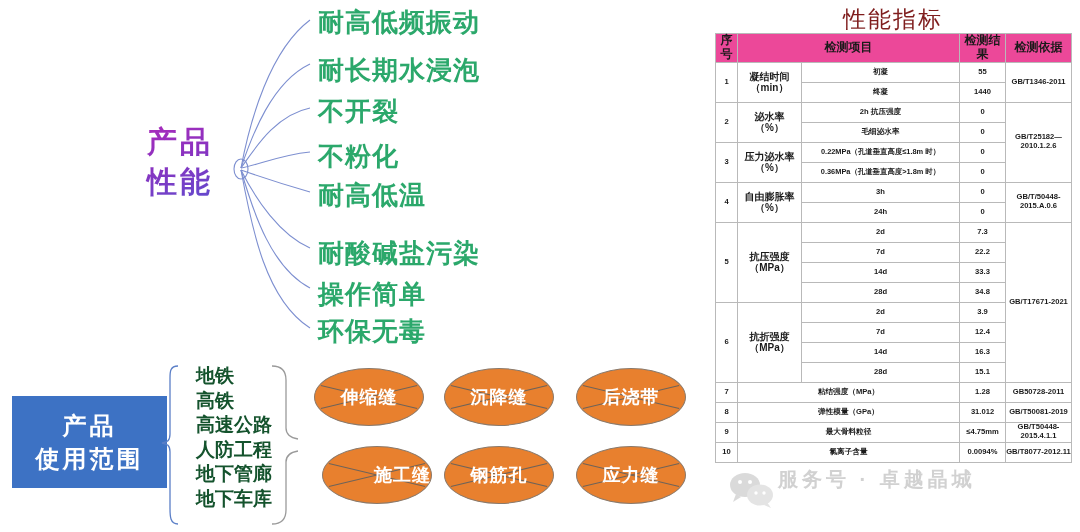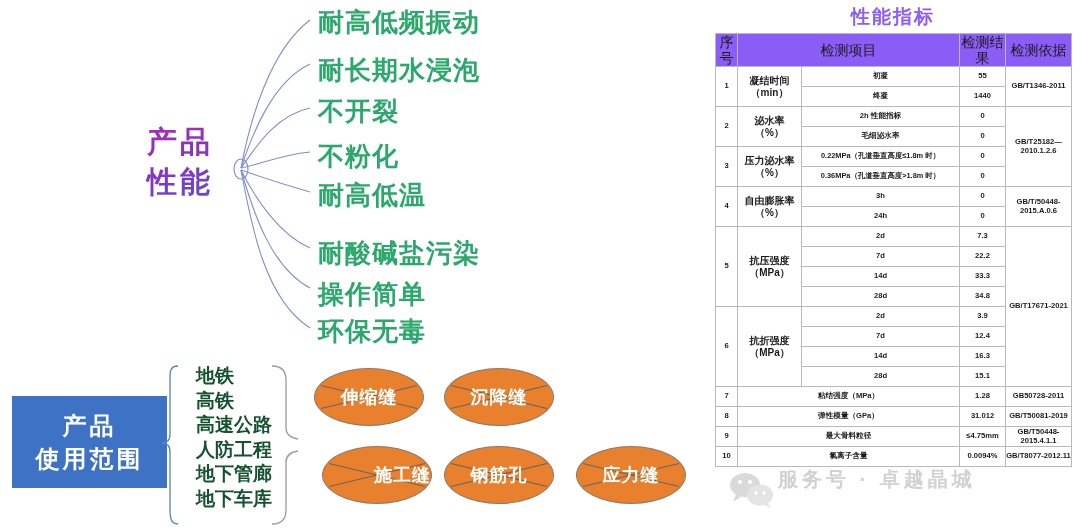--- a/index.html
+++ b/index.html
@@ -88,44 +88,44 @@
     font-size:18px;font-weight:700;
     letter-spacing:1px;
     white-space:nowrap;
     z-index:2;
   }
 
   
   #right-panel{position:absolute;left:706px;top:0;width:374px;height:532px;}
   #table-title{
     position:absolute;left:0;top:4px;width:374px;
-    text-align:center;font-size:19px;font-weight:700;color:#8b5cf6;
+    text-align:center;font-size:23px;font-weight:400;color:#7f1d1d;
     letter-spacing:2px;
   }
   #perf-table{
     position:absolute;left:9px;top:33px;
     width:356px;
     border-collapse:collapse;
     table-layout:fixed;
     font-size:7.6px;
     color:#1a1a1a;
   }
   #perf-table td,#perf-table th{
     border:0.8px solid #b9b9b9;
     text-align:center;
     vertical-align:middle;
     padding:0;
     font-weight:700;
     line-height:1.15;
   }
   #perf-table thead th{
     height:19px;
-    font-size:14px;
-    background:#8b5cf6;
-    font-weight:400;
+    font-size:12px;
+    background:#ec4899;
+    font-weight:700;
   }
   #perf-table tbody td{height:19px;}
   .col-no{width:22px;}
   .col-item-a{width:64px;}
   .col-item-b{width:158px;}
   .col-result{width:46px;}
   .col-basis{width:66px;}
   .itemname{font-size:10px;line-height:1.45;}
   .small-sub{font-size:7.4px;}
   #watermark-text{
@@ -210,20 +210,29 @@
   </div>
   <div class="ellipse-node" style="left:444px;top:368px;">
     <svg class="x-lines" viewBox="0 0 110 58" preserveAspectRatio="none">
       <g stroke="#6f6359" stroke-width="1.1" fill="none">
         <path d="M6,17 L104,41"></path>
           <path d="M6,41 L104,17"></path>
       </g>
     </svg>
     <span class="etext">沉降缝</span>
   </div>
+  <div class="ellipse-node" style="left:576px;top:368px;">
+    <svg class="x-lines" viewBox="0 0 110 58" preserveAspectRatio="none">
+      <g stroke="#6f6359" stroke-width="1.1" fill="none">
+        <path d="M6,17 L104,41"></path>
+          <path d="M6,41 L104,17"></path>
+      </g>
+    </svg>
+    <span class="etext">后浇带</span>
+  </div>
 
   <div class="ellipse-node" style="left:322px;top:446px;justify-content:flex-end;">
     <svg class="x-lines" viewBox="0 0 110 58" preserveAspectRatio="none">
       <g stroke="#6f6359" stroke-width="1.1" fill="none">
         <path d="M6,17 L104,41"></path>
           <path d="M6,41 L104,17"></path>
       </g>
     </svg>
     <span class="etext">施工缝</span>
   </div>
@@ -283,21 +292,21 @@
         <td>终凝</td>
         <td>1440</td>
       </tr>
 
       <tr>
         <td rowspan="2">2</td>
         <td rowspan="2" class="itemname">
           <div>泌水率</div>
           <div>（%）</div>
         </td>
-        <td>2h 性能指标</td>
+        <td>2h 抗压强度</td>
         <td>0</td>
         <td rowspan="4">GB/T25182—2010.1.2.6</td>
       </tr>
       <tr>
         <td>毛细泌水率</td>
         <td>0</td>
       </tr>
 
       <tr>
         <td rowspan="2">3</td>

